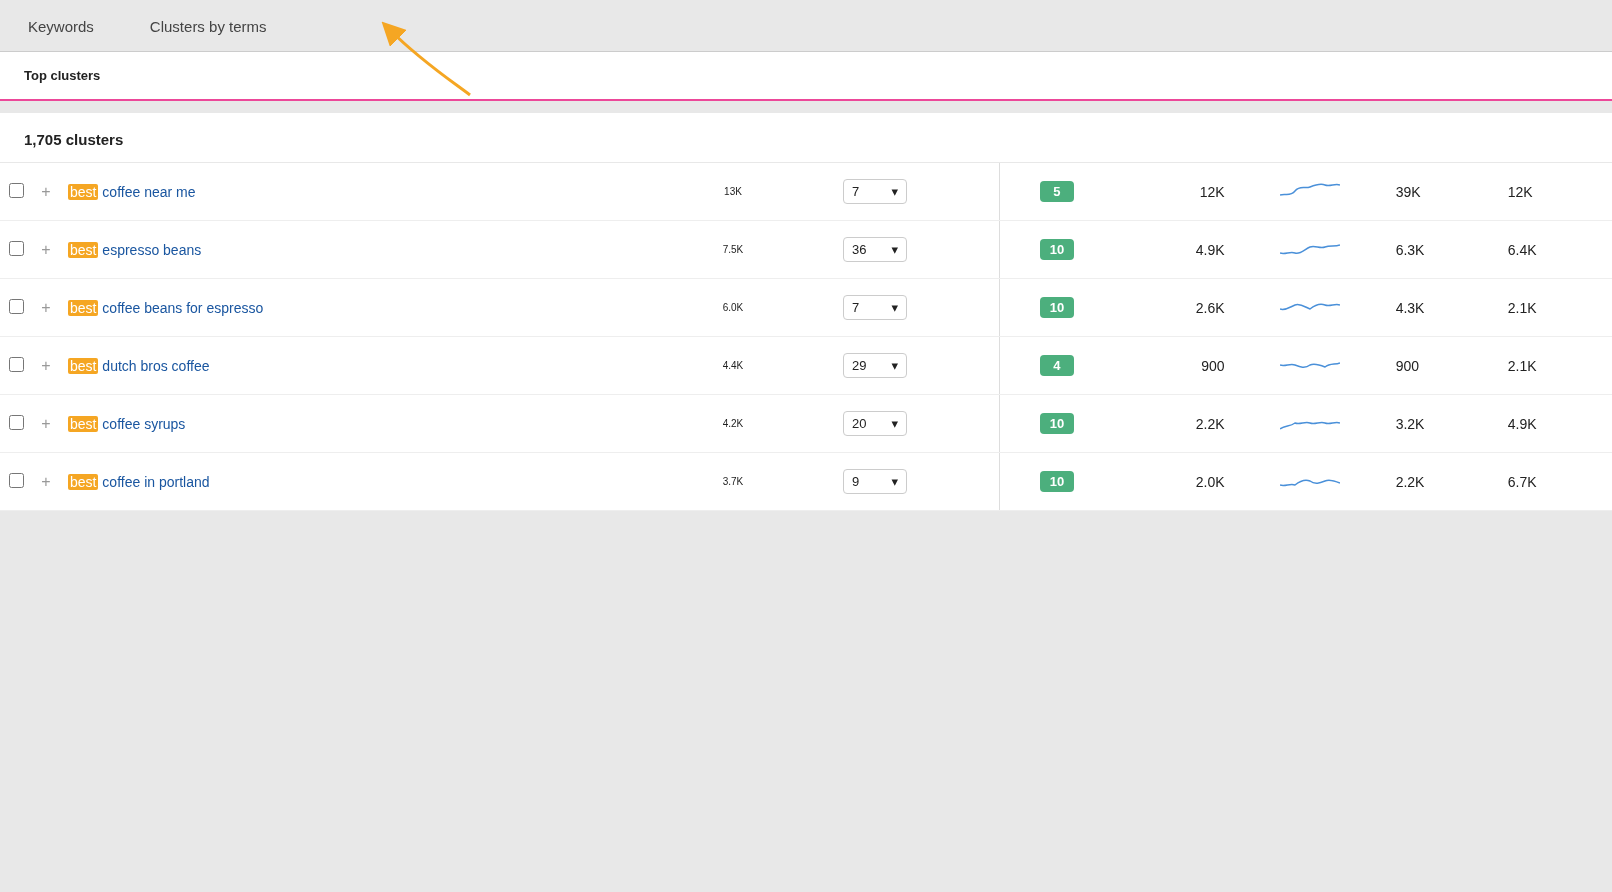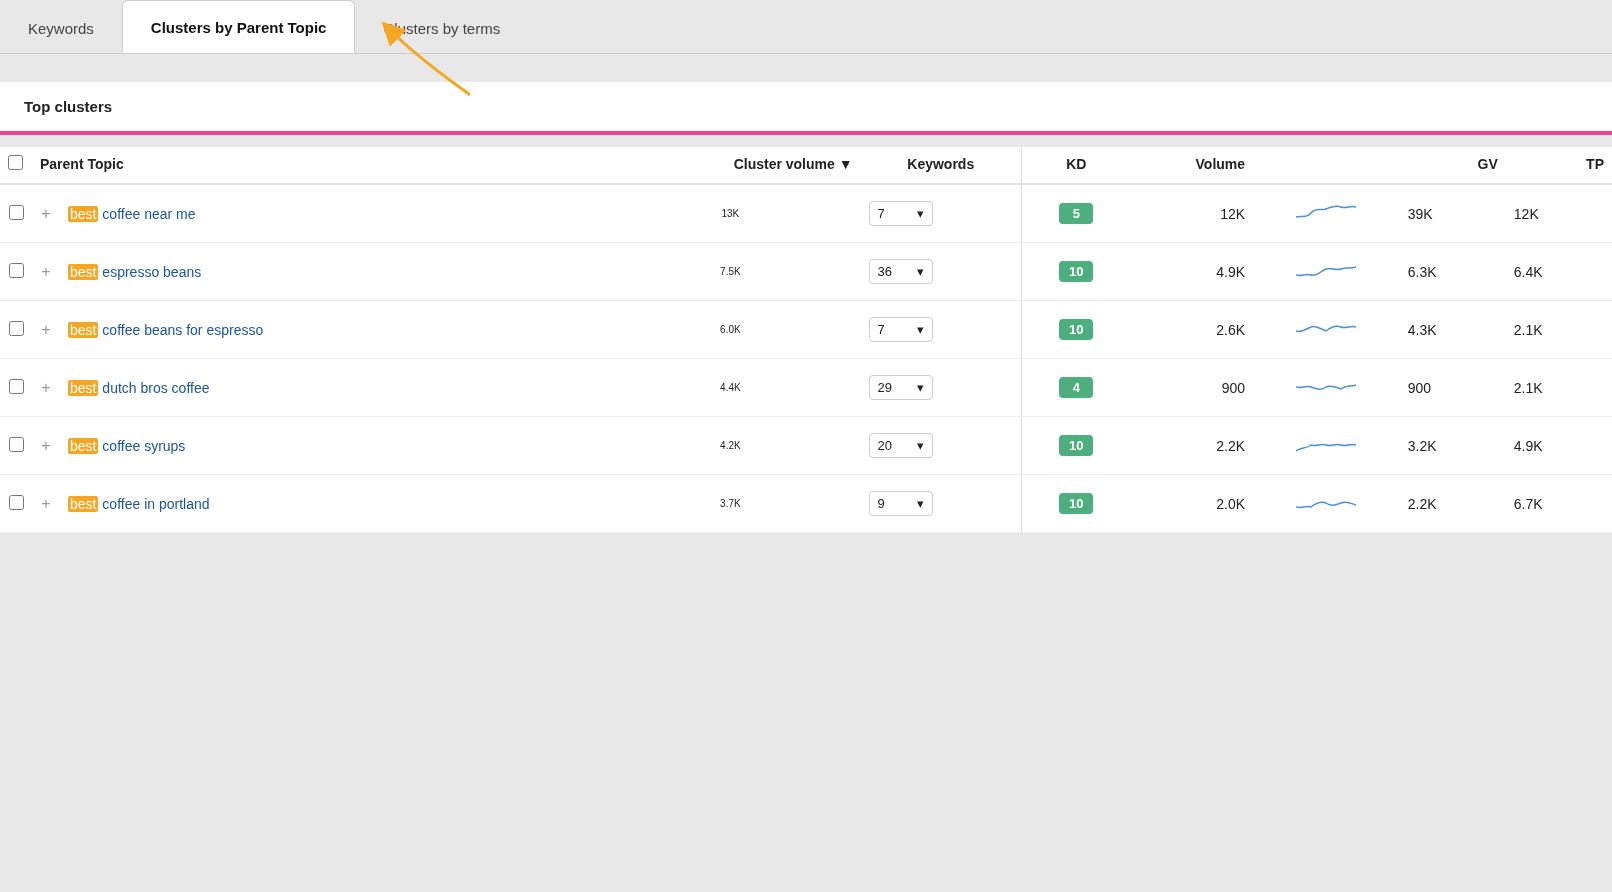--- a/index.html
+++ b/index.html
@@ -49,23 +49,22 @@
     .arrow-annotation svg {
       width: 130px;
       height: 100px;
     }
 
     
     .top-clusters-bar {
       background: #fff;
       padding: 16px 24px;
       font-weight: 700;
-      font-size: 15px;
-      border-bottom: 4px solid #ec4899;
-      margin-top: 28px;
+      font-size: 13px;
+      border-bottom: 2px solid #ec4899;
     }
 
     
     .main-content {
       background: #fff;
       margin-top: 12px;
     }
 
     .cluster-count-bar {
       padding: 18px 24px 14px;
@@ -215,61 +214,48 @@
     .sparkline svg {
       width: 60px;
       height: 30px;
     }
   </style>
 </head>
 <body>
 
 <div class="tabs-bar">
   <div class="tab">Keywords</div>
-  <div class="tab active">Clusters by Parent Topic</div>
   <div class="tab">Clusters by terms</div>
 
   <div class="arrow-annotation">
     <svg viewBox="0 0 130 100" xmlns="http://www.w3.org/2000/svg">
 
       <defs>
         <marker id="arrowhead" markerWidth="8" markerHeight="8" refX="4" refY="4" orient="auto">
           <path d="M0,0 L0,8 L8,4 Z" fill="#f5a623"></path>
         </marker>
       </defs>
       <path d="M110,85 C90,70 60,50 30,20" stroke="#f5a623" stroke-width="3" fill="none" marker-end="url(#arrowhead)"></path>
     </svg>
   </div>
 </div>
 
 <div class="top-clusters-bar">
   <span>Top clusters</span>
 </div>
 
 <div class="main-content">
+  <div class="cluster-count-bar">
+    <span>1,705 clusters</span>
+  </div>
 
   <table class="data-table">
     <thead>
 
 
-      <tr class="col-header-row">
-        <th>
-          <input type="checkbox" style="">
-        </th>
-        <th colspan="2">Parent Topic</th>
-        <th class="right">
-          <span>Cluster volume</span> ▼
-        </th>
-        <th class="center">Keywords</th>
-        <th class="kd-col center">KD</th>
-        <th class="right">Volume</th>
-        <th></th>
-        <th class="right">GV</th>
-        <th class="right">TP</th>
-      </tr>
     </thead>
     <tbody id="table-body">
     <tr class="data-row">
     <td class="checkbox-cell">
       <input type="checkbox" style="">
     </td>
     <td class="plus-cell">+</td>
     <td class="keyword-cell">
       <a href="#" class="keyword-link">
         <span class="keyword-highlight">best</span> coffee near me

